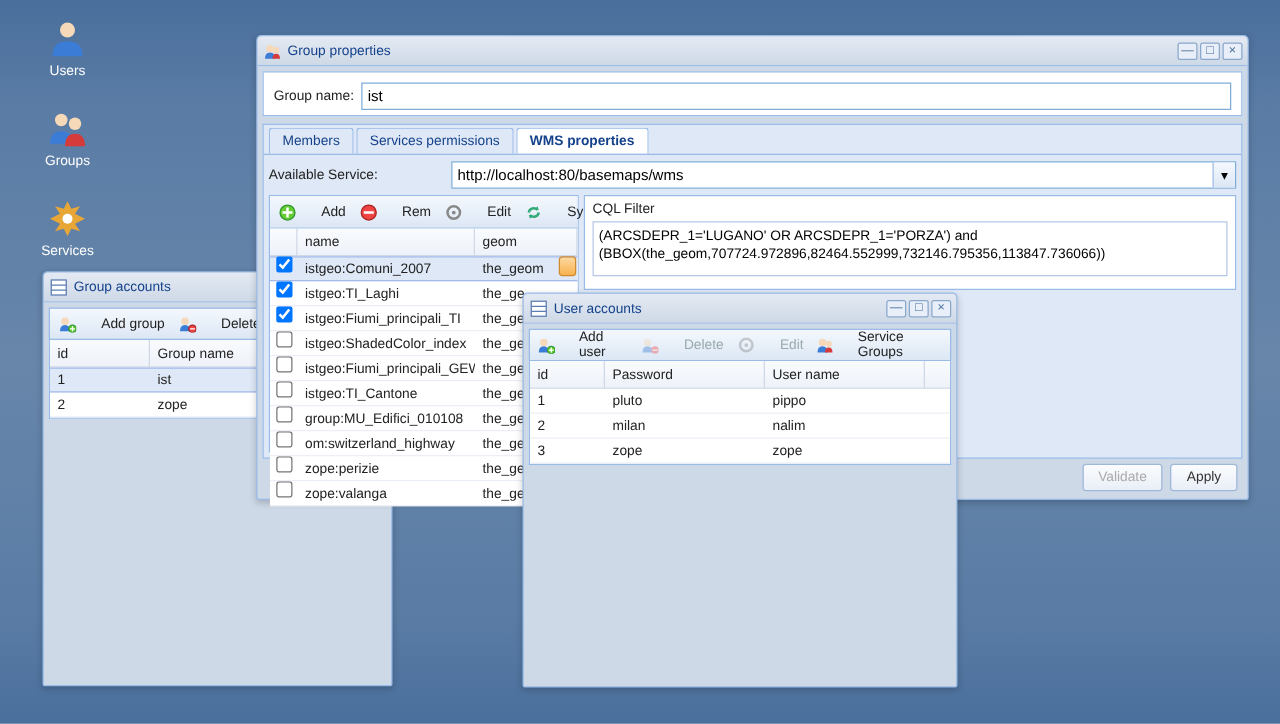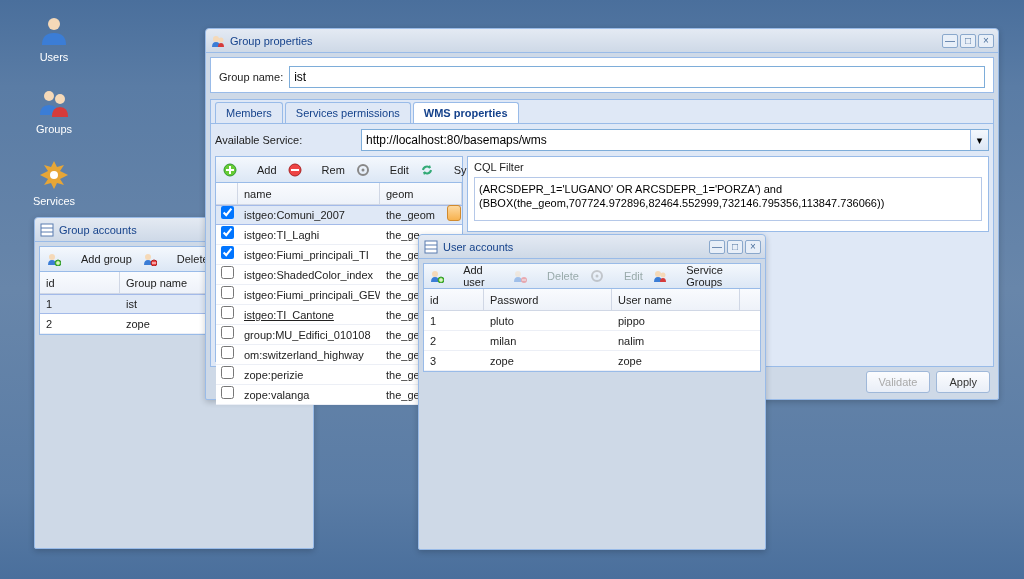--- a/index.html
+++ b/index.html
@@ -254,21 +254,21 @@
                   <div class="cell" style="width:142px;">istgeo:ShadedColor_index</div>
                   <div class="cell" style="flex:1;">the_ge</div>
                 </div>
                 <div class="grid-row">
                   <div class="cell" style="width:22px; padding:0; text-align:center;"><input type="checkbox" style=""></div>
                   <div class="cell" style="width:142px;">istgeo:Fiumi_principali_GEWISS</div>
                   <div class="cell" style="flex:1;">the_ge</div>
                 </div>
                 <div class="grid-row">
                   <div class="cell" style="width:22px; padding:0; text-align:center;"><input type="checkbox" style=""></div>
-                  <div class="cell" style="width:142px;text-decoration:underline;">istgeo:TI_Cantone</div>
+                  <div class="cell" style="width:142px;">istgeo:TI_Cantone</div>
                   <div class="cell" style="flex:1;">the_ge</div>
                 </div>
                 <div class="grid-row">
                   <div class="cell" style="width:22px; padding:0; text-align:center;"><input type="checkbox" style=""></div>
                   <div class="cell" style="width:142px;">group:MU_Edifici_010108</div>
                   <div class="cell" style="flex:1;">the_ge</div>
                 </div>
                 <div class="grid-row">
                   <div class="cell" style="width:22px; padding:0; text-align:center;"><input type="checkbox" style=""></div>
                   <div class="cell" style="width:142px;">om:switzerland_highway</div>

